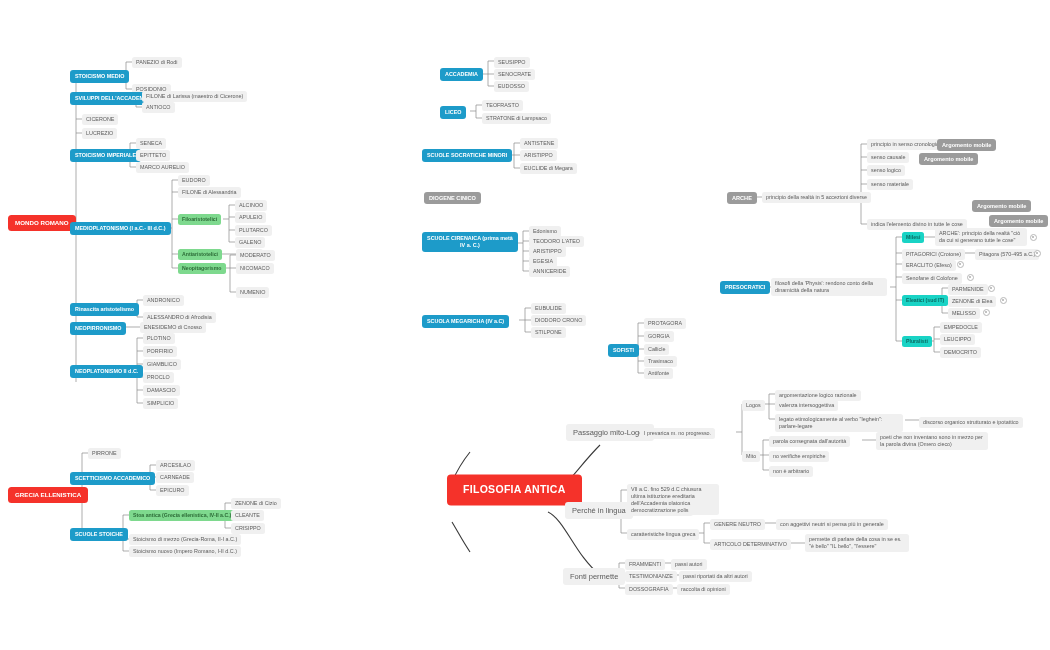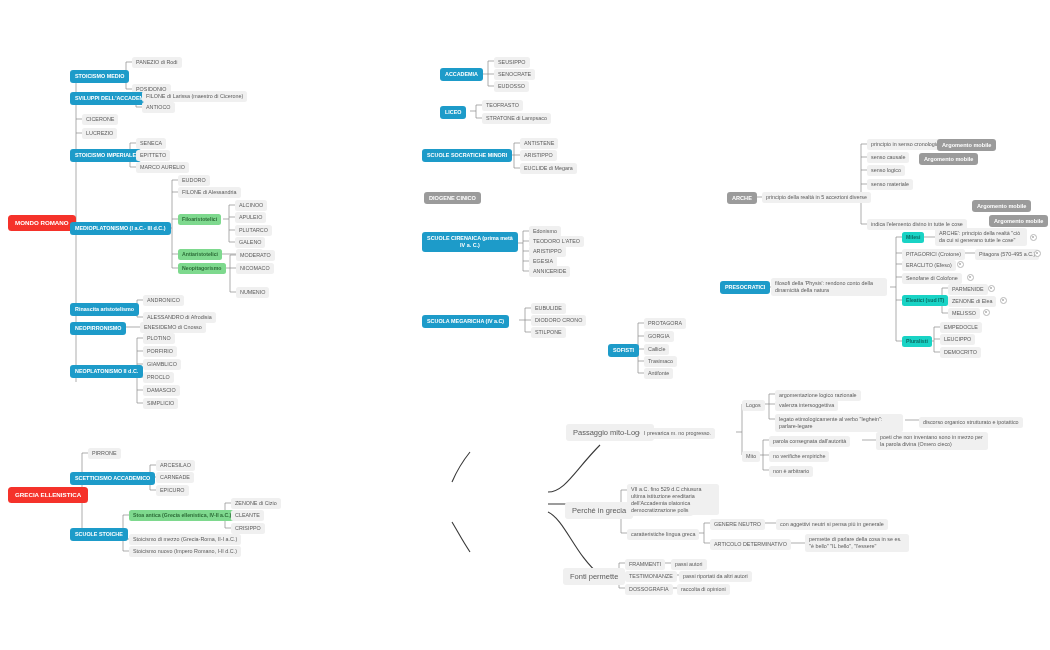--- a/index.html
+++ b/index.html
@@ -387,37 +387,38 @@
 <div class="node plain" style="left:948px;top:296px;">ZENONE di Elea</div>
 <div class="bullet" style="left:1000px;top:297px;"></div>
 <div class="node plain" style="left:948px;top:308px;">MELISSO</div>
 <div class="bullet" style="left:983px;top:309px;"></div>
 
 <div class="node teal" style="left:902px;top:336px;">Pluralisti</div>
 <div class="node plain" style="left:940px;top:322px;">EMPEDOCLE</div>
 <div class="node plain" style="left:940px;top:334px;">LEUCIPPO</div>
 <div class="node plain" style="left:940px;top:347px;">DEMOCRITO</div>
 
+<div class="node center" style="left:447px;top:490px;transform:translateY(-50%);">FILOSOFIA ANTICA</div>
 
 <div class="node lbl" style="left:566px;top:424px;">Passaggio mito-Logos</div>
 <div class="node plain" style="left:640px;top:428px;">I prevarica m. no progresso.</div>
 
 <div class="node plain" style="left:742px;top:400px;">Logos</div>
 <div class="node plain" style="left:775px;top:390px;">argomentazione logico razionale</div>
 <div class="node plain" style="left:775px;top:400px;">valenza intersoggettiva</div>
 <div class="node plain wrap" style="left:775px;top:414px;width:128px;">legato etimologicamente al verbo "leghein": parlare-legare</div>
 <div class="node plain" style="left:919px;top:417px;">discorso organico strutturato e ipotattico</div>
 
 <div class="node plain" style="left:742px;top:451px;">Mito</div>
 <div class="node plain" style="left:769px;top:436px;">parola consegnata dall'autorità</div>
 <div class="node plain wrap" style="left:876px;top:432px;width:112px;">poeti che non inventano sono in mezzo per la parola divina (Omero cieco)</div>
 <div class="node plain" style="left:769px;top:451px;">no verifiche empiriche</div>
 <div class="node plain" style="left:769px;top:466px;">non è arbitrario</div>
 
-<div class="node lbl" style="left:565px;top:502px;">Perché in grecia</div>
+<div class="node lbl" style="left:565px;top:502px;">Perché in lingua</div>
 <div class="node plain wrap" style="left:627px;top:484px;width:92px;">VII a.C. fino 529 d.C chiusura ultima istituzione ereditaria dell'Accademia platonica (Giustiniano)</div>
 <div class="node plain" style="left:627px;top:505px;">democratizzazione polis</div>
 <div class="node plain" style="left:627px;top:529px;">caratteristiche lingua greca</div>
 <div class="node plain" style="left:710px;top:519px;">GENERE NEUTRO</div>
 <div class="node plain" style="left:776px;top:519px;">con aggettivi neutri si pensa più in generale</div>
 <div class="node plain" style="left:710px;top:539px;">ARTICOLO DETERMINATIVO</div>
 <div class="node plain wrap" style="left:805px;top:534px;width:104px;">permette di parlare della cosa in se es. "è bello" "IL bello", "l'essere"</div>
 
 <div class="node lbl" style="left:563px;top:568px;">Fonti permette</div>
 <div class="node plain" style="left:625px;top:559px;">FRAMMENTI</div>

